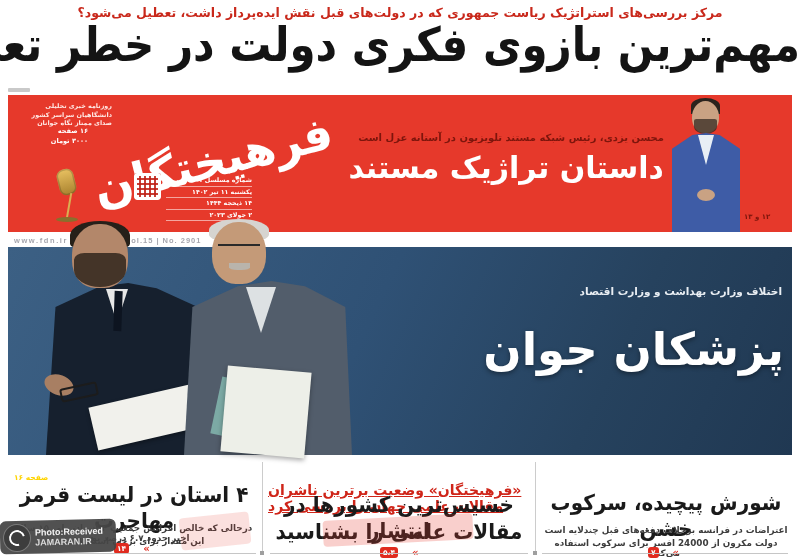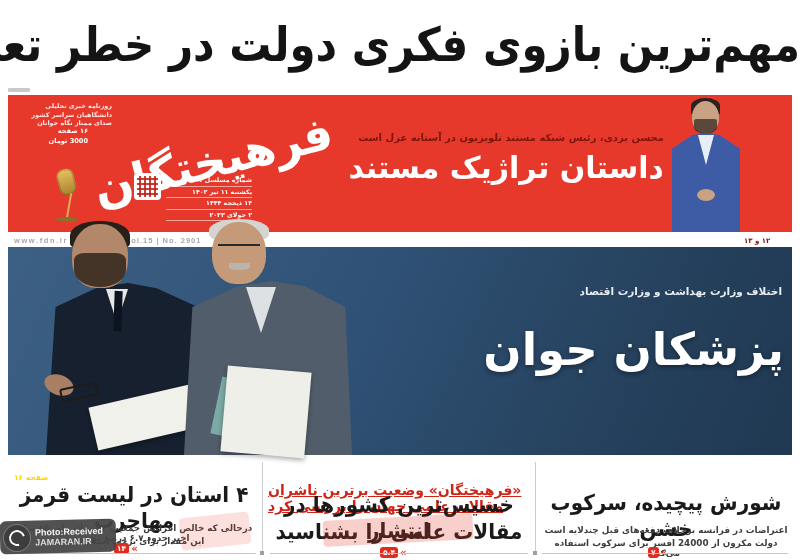--- a/index.html
+++ b/index.html
@@ -35,21 +35,21 @@
   .mic-base{left:48px;top:122px;width:22px;height:5px;border-radius:50%;background:#8a6f2d;}
   .qr{left:126px;top:78px;width:27px;height:27px;background:#fff;border-radius:3px;
       background-image:repeating-linear-gradient(0deg,rgba(190,30,20,.85) 0 2px,transparent 2px 5px),
                        repeating-linear-gradient(90deg,rgba(190,30,20,.85) 0 2px,transparent 2px 5px);
       box-shadow:inset 0 0 0 3px #fff;}
   .issue{left:158px;top:80px;width:86px;direction:rtl;}
   .issue span{display:block;font-size:6.3px;line-height:10.5px;color:#fff;text-align:right;
               border-bottom:1px solid rgba(255,255,255,.55);font-weight:bold;}
   .doc-kicker{right:128px;top:37px;font-size:10px;font-weight:bold;color:#7d150c;direction:rtl;}
   .doc-headline{right:128px;top:55px;font-size:30px;font-weight:bold;color:#fff;direction:rtl;}
-  .doc-pages{left:736px;top:118px;font-size:7px;font-weight:bold;color:#7d150c;direction:rtl;margin-top:24px;}
+  .doc-pages{left:736px;top:118px;font-size:7px;font-weight:bold;color:#7d150c;direction:rtl;}
   
   .portrait{left:658px;top:-2px;width:82px;height:139px;}
   .portrait div{position:absolute;}
   .p-hair{left:25px;top:5px;width:29px;height:16px;border-radius:50% 50% 0 0;background:#2a231d;}
   .p-head{left:26px;top:8px;width:27px;height:32px;border-radius:50% 50% 46% 46%;background:#c9a283;}
   .p-beard{left:28px;top:26px;width:23px;height:15px;border-radius:10% 10% 50% 50%;background:rgba(52,41,33,.75);}
   .p-body{left:6px;top:40px;width:68px;height:99px;background:#3e5ca6;
           clip-path:polygon(0 16%,30% 2%,50% 0,70% 2%,100% 16%,100% 100%,0 100%);}
   .p-shirt{left:32px;top:42px;width:16px;height:30px;background:#e8eef5;clip-path:polygon(0 0,100% 0,50% 100%);}
   .p-hands{left:31px;top:96px;width:18px;height:12px;border-radius:50%;background:#c9a283;}
@@ -111,45 +111,46 @@
   .col{position:absolute;top:455px;height:100px;}
   .col-migr{left:10px;width:248px;}
   .col-sci{left:268px;width:262px;}
   .col-fr{left:540px;width:252px;}
   .col > div{position:absolute;left:0;right:0;}
   .story-kicker{text-align:left;font-size:14px;font-weight:bold;color:#cf2519;direction:rtl;text-decoration:underline;}
   .story-headline{text-align:center;font-size:20px;font-weight:bold;color:#1a1a1a;direction:rtl;
                   transform:scaleY(1.08);}
   .story-sub{text-align:center;font-size:8.8px;color:#3c3c3c;direction:rtl;font-weight:bold;}
   .stamp{position:absolute;background:rgba(232,62,50,.25);border-radius:4px;}
-  .pgmarker{position:absolute;display:flex;align-items:center;gap:2px;direction:ltr;left:auto;right:auto;}
+  .pgmarker{position:absolute;display:flex;align-items:center;gap:14px;direction:ltr;left:auto;right:auto;}
   .pgbox{background:#e02b1f;color:#fff;font-size:7.5px;font-weight:bold;padding:1px 3px;
          border-radius:3px;line-height:9px;}
   .pgg{color:#e02b1f;font-size:10px;font-weight:bold;line-height:9px;}
   .vdiv{position:absolute;width:1px;height:90px;top:462px;background:#ccc;}
   .hline{position:absolute;top:553px;height:1px;background:#c6c6c6;}
   .sq{position:absolute;width:4px;height:4px;background:#9f9f9f;top:551px;}
 </style>
 </head>
 <body>
 
 <div class="page">
 
+  <div class="abs top-kicker">مرکز بررسی‌های استراتژیک ریاست جمهوری که در دولت‌های قبل نقش ایده‌پرداز داشت، تعطیل می‌شود؟</div>
   <div class="abs main-headline">مهم‌ترین بازوی فکری دولت در خطر تعطیلی</div>
   <div class="abs corner-note"></div>
 
   <div class="abs band">
     <div class="logo">فرهیختگان</div>
     <div class="tagline">
       <span>روزنامه خبری تحلیلی دانشگاهیان سراسر کشور</span>
       <span>صدای ممتاز نگاه جوانان</span>
     </div>
     <div class="pagesprice">
       <span>۱۶ صفحه</span>
-      <span>3000 تومان</span>
+      <span>۳۰۰۰ تومان</span>
     </div>
     <div class="mic-head"></div>
     <div class="mic-stand"></div>
     <div class="mic-base"></div>
     <div class="qr"></div>
     <div class="issue">
       <span>شماره مسلسل ۲۹۰۱</span>
       <span>یکشنبه ۱۱ تیر ۱۴۰۲</span>
       <span>۱۴ ذیحجه ۱۴۴۴</span>
       <span>۲ جولای ۲۰۲۳</span>

